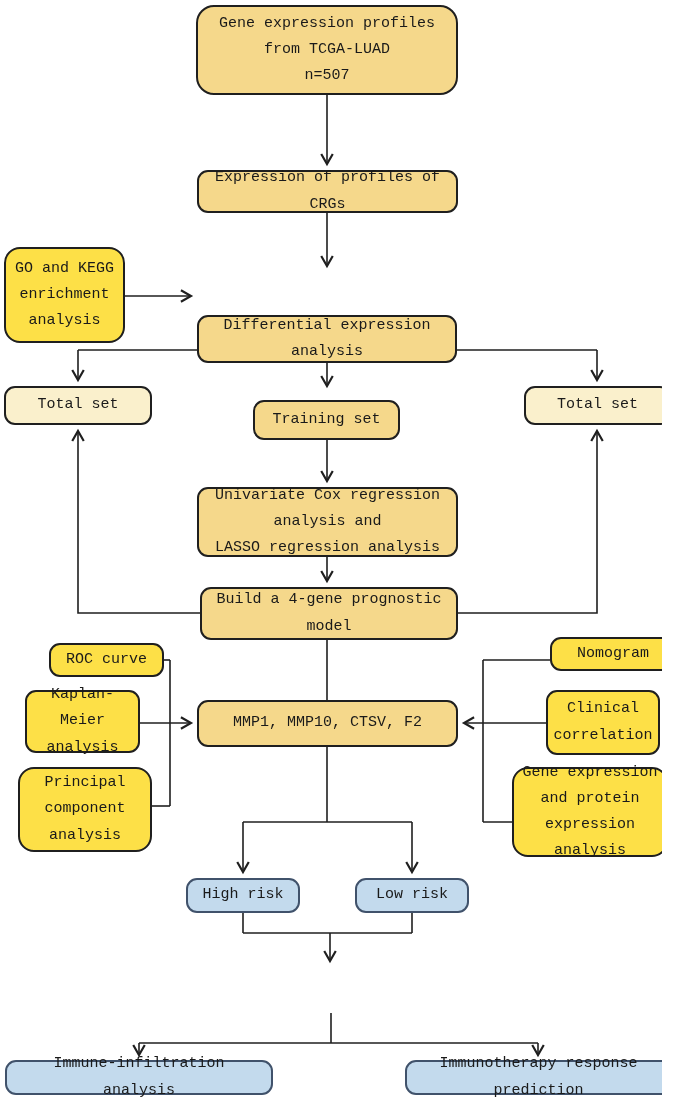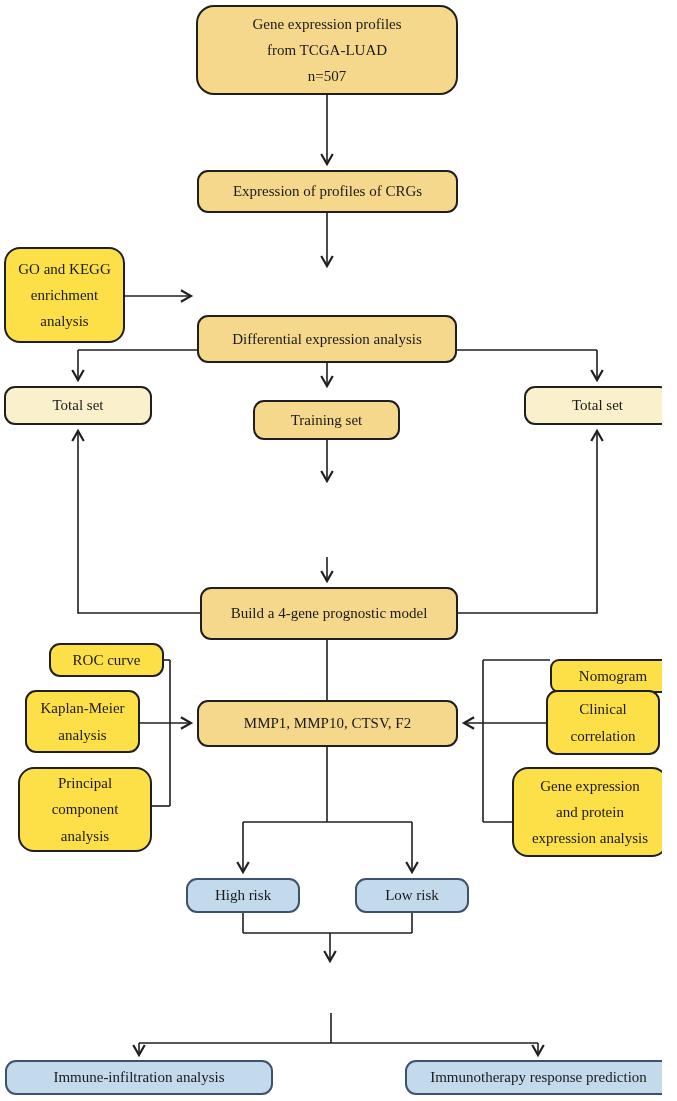--- a/index.html
+++ b/index.html
@@ -1,20 +1,20 @@
 <!DOCTYPE html>
 <html><head>
 <meta charset="utf-8">
 <style>
   html,body { margin:0; padding:0; background:#ffffff; }
   .canvas {
     position:relative;
     width:662px; height:1101px;
     background:#ffffff;
-    font-family:Liberation Serif, serif;
+    font-family:Liberation Mono, monospace;
     overflow:hidden;
   }
   .wires { position:absolute; left:0; top:0; width:677px; height:1101px; }
   .node {
     position:absolute;
     box-sizing:border-box;
     display:flex; align-items:center; justify-content:center;
     text-align:center;
     border:2px solid #1f1f1f;
     border-radius:11px;
@@ -90,35 +90,37 @@
 analysis</div>
 
   <div class="node yellow" style="left:197px;top:283px;width:260px;height:48px;margin-top:32px;">Differential expression analysis</div>
 
   <div class="node cream" style="left:4px;top:386px;width:148px;height:39px;">Total set</div>
 
   <div class="node yellow" style="left:253px;top:400px;width:147px;height:40px;">Training set</div>
 
   <div class="node cream" style="left:524px;top:386px;width:147px;height:39px;">Total set</div>
 
+  <div class="node yellow" style="left:197px;top:487px;width:261px;height:70px;">Univariate Cox  regression analysis and
+LASSO regression analysis</div>
 
   <div class="node yellow" style="left:200px;top:587px;width:258px;height:53px;">Build a 4-gene prognostic model</div>
 
   <div class="node green" style="left:25px;top:643px;width:115px;height:34px;margin-left:24px;">ROC curve</div>
 
   <div class="node green" style="left:25px;top:690px;width:115px;height:63px;">Kaplan-Meier
 analysis</div>
 
   <div class="node green r16" style="left:18px;top:767px;width:134px;height:85px;">Principal
 component
 analysis</div>
 
   <div class="node yellow" style="left:197px;top:700px;width:261px;height:47px;">MMP1, MMP10, CTSV, F2</div>
 
-  <div class="node green" style="left:550px;top:659px;width:126px;height:34px;border-radius:9px;">Nomogram</div>
+  <div class="node green" style="left:550px;top:637px;width:126px;height:34px;">Nomogram</div>
 
   <div class="node green" style="left:546px;top:690px;width:114px;height:65px;">Clinical
 correlation</div>
 
   <div class="node green r16" style="left:512px;top:767px;width:156px;height:90px;">Gene expression
 and protein
 expression analysis</div>
 
   <div class="node blue" style="left:186px;top:878px;width:114px;height:35px;">High risk</div>
 

